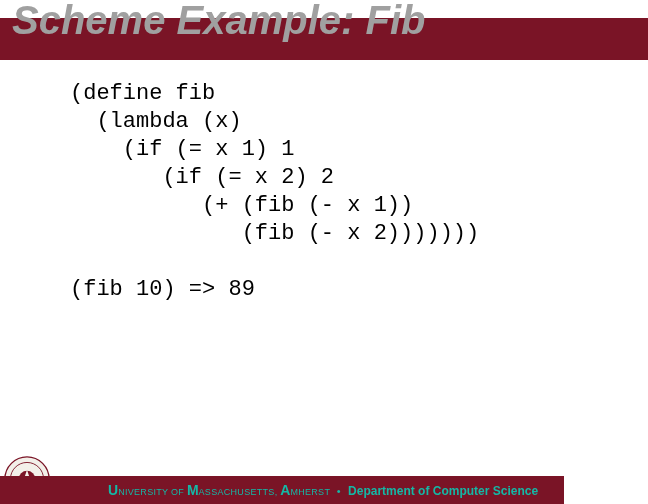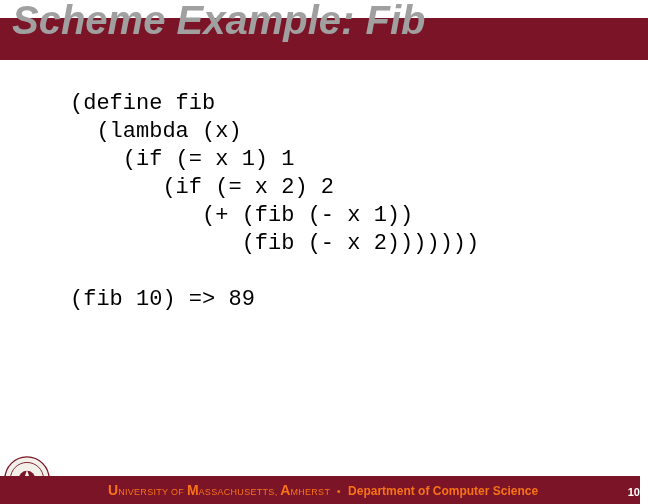--- a/index.html
+++ b/index.html
@@ -18,39 +18,39 @@
     top: -2px;
     left: 12px;
     font-size: 40px;
     font-weight: bold;
     font-style: italic;
     color: #a0a0a0;
     letter-spacing: 0px;
   }
   .body {
     position: absolute;
-    top: 90px;
+    top: 80px;
     left: 70px;
     width: 540px;
   }
   .code {
     font-family: "Courier New", Courier, monospace;
     font-size: 22px;
     line-height: 1.27;
     color: #000;
     white-space: pre;
   }
   .footer {
     position: absolute;
     bottom: 0;
     left: 0;
-    width: 640px;
+    width: 564px;
     height: 28px;
     background: #7a1426;
-    color: #f97316;
+    color: #14b8a6;
     display: flex;
     align-items: center;
   }
   .seal {
     position: absolute;
     left: 4px;
     bottom: 2px;
     width: 46px;
     height: 46px;
   }

